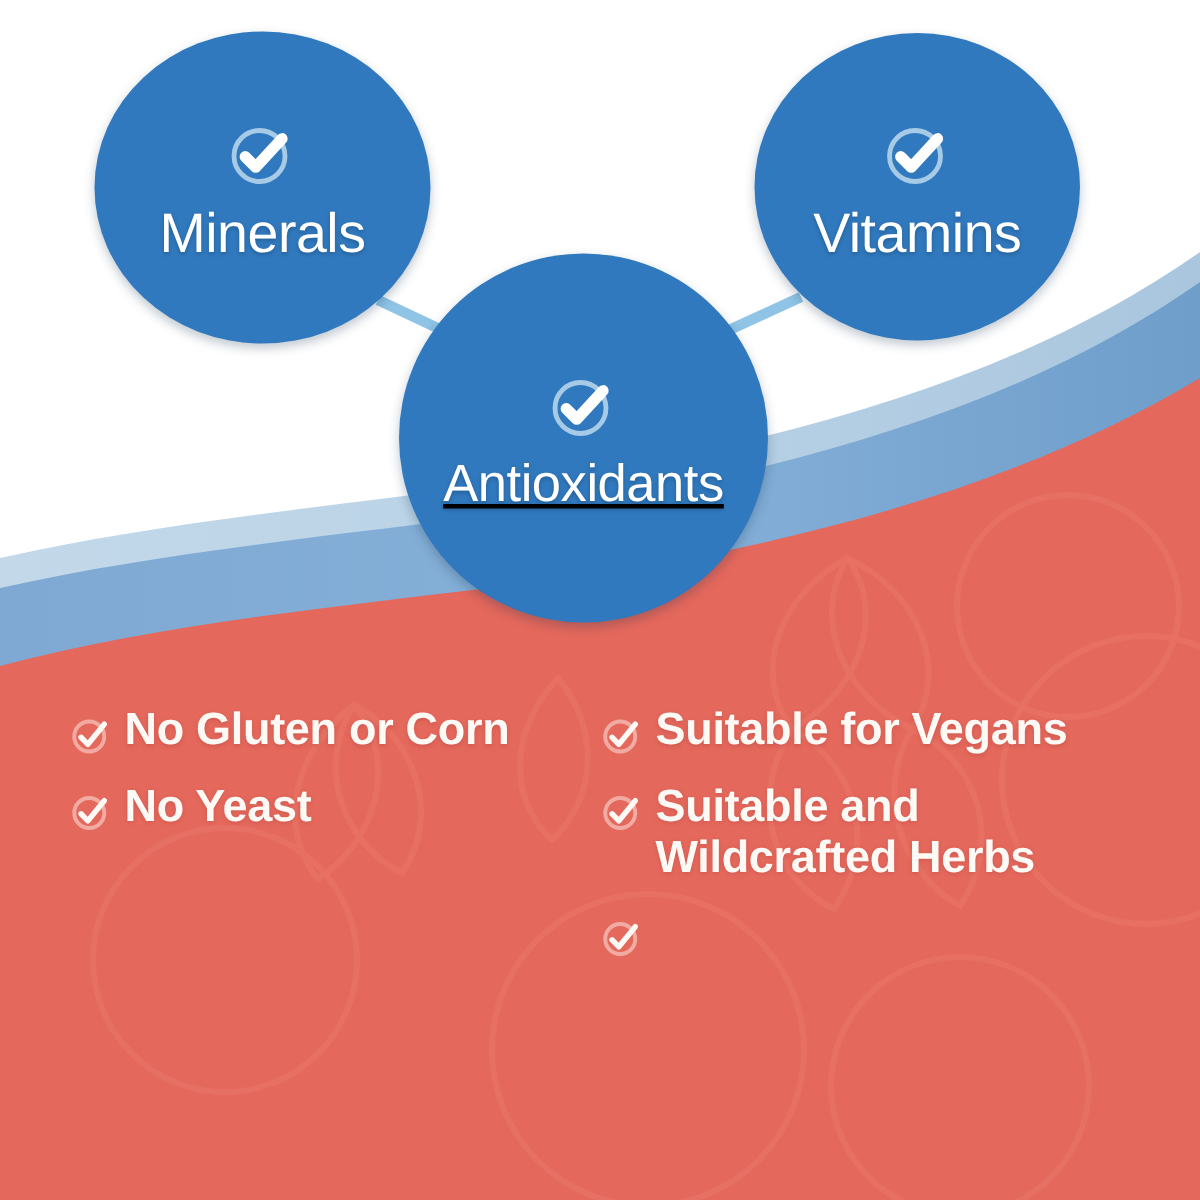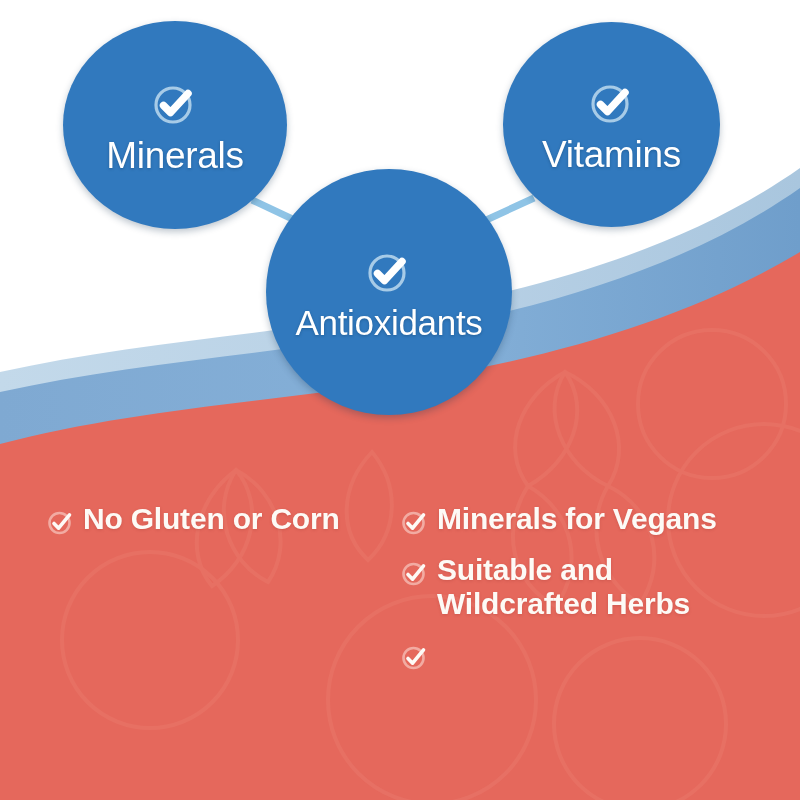--- a/index.html
+++ b/index.html
@@ -60,35 +60,34 @@
   #node-minerals .node-label { font-size: 37px; }
 
   #node-vitamins {
     left: 503px; top: 22px;
     width: 217px; height: 205px;
   }
   #node-vitamins .node-label { font-size: 37px; }
 
   #node-antioxidants {
     left: 266px; top: 169px;
-    width: 246px; height: 246px;
+    width: 246px; height: 246px; text-decoration: underline;
   }
   #node-antioxidants .node-label { font-size: 35px; }
 
   
   .benefits {
     position: absolute;
     left: 0; top: 470px;
     width: 800px;
     height: 240px;
     display: flex;
   }
   .benefit-col {
     box-sizing: border-box;
-    margin-top: 32px;
   }
   #benefit-col-left {
     width: 392px;
     padding-left: 46px;
   }
   #benefit-col-right {
     width: 408px;
     padding-left: 8px;
   }
   .benefit-item {
@@ -203,34 +202,43 @@
         <span class="benefit-check">
           <svg width="30" height="30" viewBox="0 0 30 30" aria-hidden="true">
             <circle cx="13.5" cy="16" r="10" fill="none" stroke="#f2aba2" stroke-width="2.6"></circle>
             <path d="M8 16.5 L12.6 21.2 L23.5 7.8" fill="none" stroke="#fdfaf6" stroke-width="3.6" stroke-linecap="round" stroke-linejoin="round"></path>
           </svg>
         </span>
         <span class="benefit-text">No Gluten or Corn</span>
       </div>
 
 
+      <div class="benefit-item">
+        <span class="benefit-check">
+          <svg width="30" height="30" viewBox="0 0 30 30" aria-hidden="true">
+            <circle cx="13.5" cy="16" r="10" fill="none" stroke="#f2aba2" stroke-width="2.6"></circle>
+            <path d="M8 16.5 L12.6 21.2 L23.5 7.8" fill="none" stroke="#fdfaf6" stroke-width="3.6" stroke-linecap="round" stroke-linejoin="round"></path>
+          </svg>
+        </span>
+        <span class="benefit-text">No Yeast</span>
+      </div>
 
 
     </div>
 
     <div class="benefit-col" id="benefit-col-right">
 
       <div class="benefit-item">
         <span class="benefit-check">
           <svg width="30" height="30" viewBox="0 0 30 30" aria-hidden="true">
             <circle cx="13.5" cy="16" r="10" fill="none" stroke="#f2aba2" stroke-width="2.6"></circle>
             <path d="M8 16.5 L12.6 21.2 L23.5 7.8" fill="none" stroke="#fdfaf6" stroke-width="3.6" stroke-linecap="round" stroke-linejoin="round"></path>
           </svg>
         </span>
-        <span class="benefit-text">Minerals for Vegans</span>
+        <span class="benefit-text">Suitable for Vegans</span>
       </div>
 
       <div class="benefit-item">
         <span class="benefit-check">
           <svg width="30" height="30" viewBox="0 0 30 30" aria-hidden="true">
             <circle cx="13.5" cy="16" r="10" fill="none" stroke="#f2aba2" stroke-width="2.6"></circle>
             <path d="M8 16.5 L12.6 21.2 L23.5 7.8" fill="none" stroke="#fdfaf6" stroke-width="3.6" stroke-linecap="round" stroke-linejoin="round"></path>
           </svg>
         </span>
         <span class="benefit-text">

